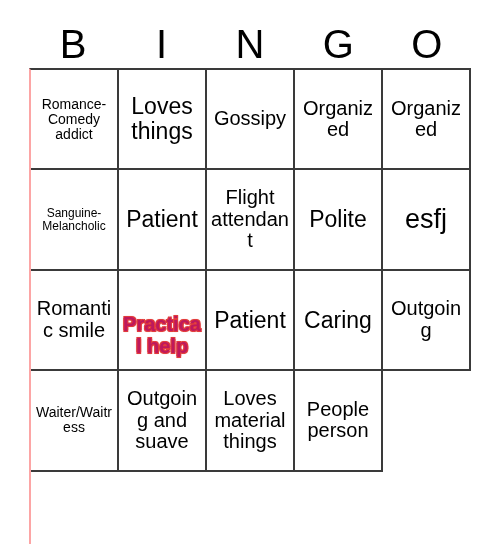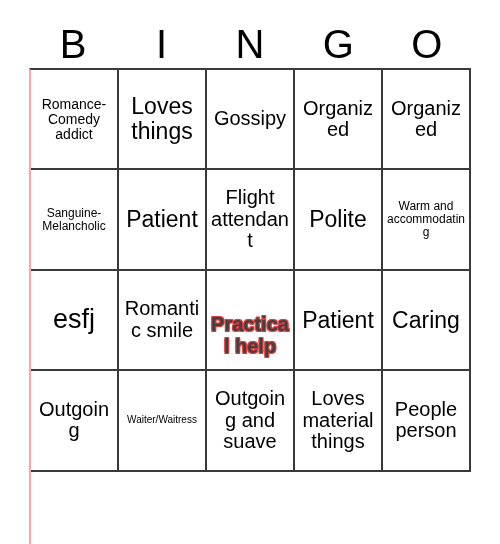--- a/index.html
+++ b/index.html
@@ -83,26 +83,26 @@
     color: #000000;
   }
 
   
   .fs-xxl .cell-text { font-size: 27px; }
   .fs-xl  .cell-text { font-size: 23px; }
   .fs-lg  .cell-text { font-size: 20px; }
   .fs-md  .cell-text { font-size: 20px; }
   .fs-sm  .cell-text { font-size: 14px; }
   .fs-xs  .cell-text { font-size: 12px; }
-  .fs-xxs .cell-text { font-size: 10px; }
+  .fs-xxs .cell-text { font-size: 14px; }
 
   
   .cell-highlight .cell-text {
     font-weight: bold;
-    color: #404040;
+    color: #be185d;
     text-shadow:
       -1px -1px 0 #e23b3b,
        1px -1px 0 #e23b3b,
       -1px  1px 0 #e23b3b,
        1px  1px 0 #e23b3b,
        0    0   2px #d42b2b;
     margin-top: 32px;
   }
 </style>
 </head>
@@ -139,23 +139,20 @@
       </div>
       <div class="cell fs-xl">
         <span class="cell-text">Patient</span>
       </div>
       <div class="cell fs-md">
         <span class="cell-text">Flight attendant</span>
       </div>
       <div class="cell fs-xl">
         <span class="cell-text">Polite</span>
       </div>
-      <div class="cell fs-xs">
-        <span class="cell-text">Warm and accommodating</span>
-      </div>
       <div class="cell fs-xxl">
         <span class="cell-text">esfj</span>
       </div>
       <div class="cell fs-md">
         <span class="cell-text">Romantic smile</span>
       </div>
       <div class="cell fs-md cell-highlight">
         <span class="cell-text">Practical help</span>
       </div>
       <div class="cell fs-xl">

